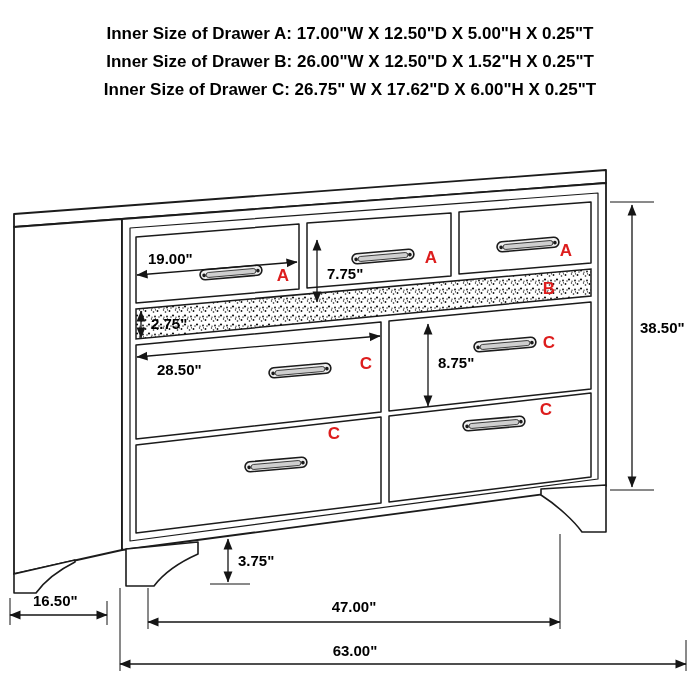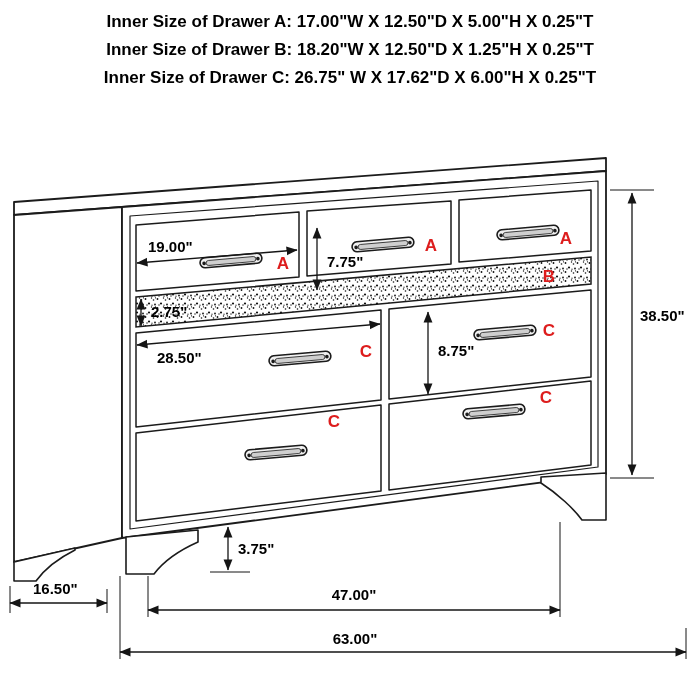--- a/index.html
+++ b/index.html
@@ -2,20 +2,21 @@
 <html><head>
 <meta charset="utf-8">
 <style>
   html,body{margin:0;padding:0;background:#ffffff;}
   .page{
     position:relative;
     width:700px;height:688px;
     background:#ffffff;
     font-family:"Liberation Sans", sans-serif;
     overflow:hidden;
+    margin-top:12px;
   }
   .header{
     position:absolute;top:8px;left:0;width:700px;
     text-align:center;
     color:#000;
     font-weight:bold;
     font-size:17px;
     line-height:28px;
   }
   .diagram{
@@ -31,21 +32,21 @@
   .dim-label{font-family:"Liberation Sans",sans-serif;font-size:15px;font-weight:bold;fill:#000;}
   .letter{font-family:"Liberation Sans",sans-serif;font-size:17px;font-weight:bold;fill:#dd1d1d;}
 </style>
 </head>
 <body>
 
 <div class="page">
 
   <div class="header">
     <div>Inner Size of Drawer A: 17.00"W X 12.50"D X 5.00"H X 0.25"T</div>
-    <div>Inner Size of Drawer B: 18.20"W X 12.50"D X 1.25"H X 0.25"T</div>
+    <div>Inner Size of Drawer B: 26.00"W X 12.50"D X 1.52"H X 0.25"T</div>
     <div>Inner Size of Drawer C: 26.75" W X 17.62"D X 6.00"H X 0.25"T</div>
   </div>
 
   <svg class="diagram" width="700" height="700" viewBox="0 0 700 700">
     <defs>
       <marker id="arr" viewBox="0 0 10 10" refX="9" refY="5" markerWidth="9" markerHeight="9" orient="auto-start-reverse">
         <path d="M0,1.2 L9.5,5 L0,8.8 Z" fill="#151515"></path>
       </marker>
       <pattern id="speckle" width="12" height="9" patternUnits="userSpaceOnUse">
         <rect width="12" height="9" fill="#ffffff"></rect>

